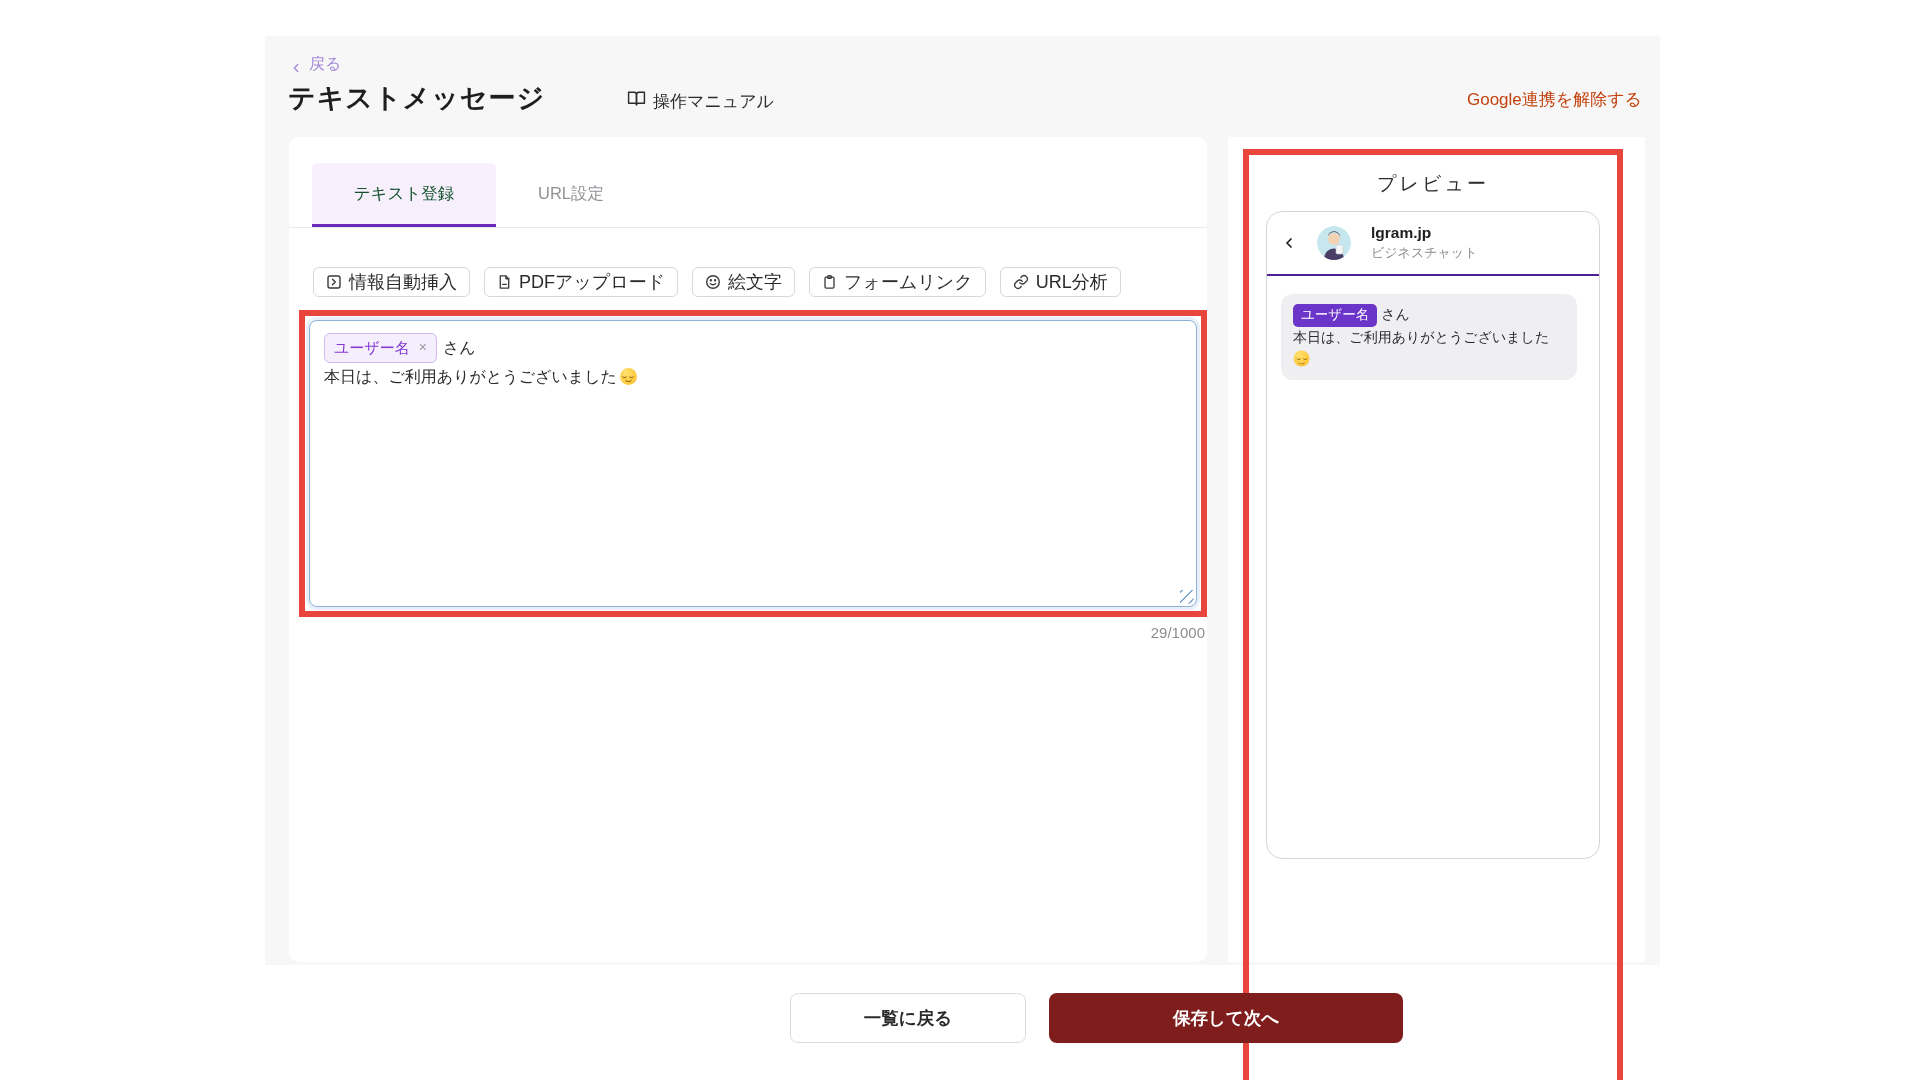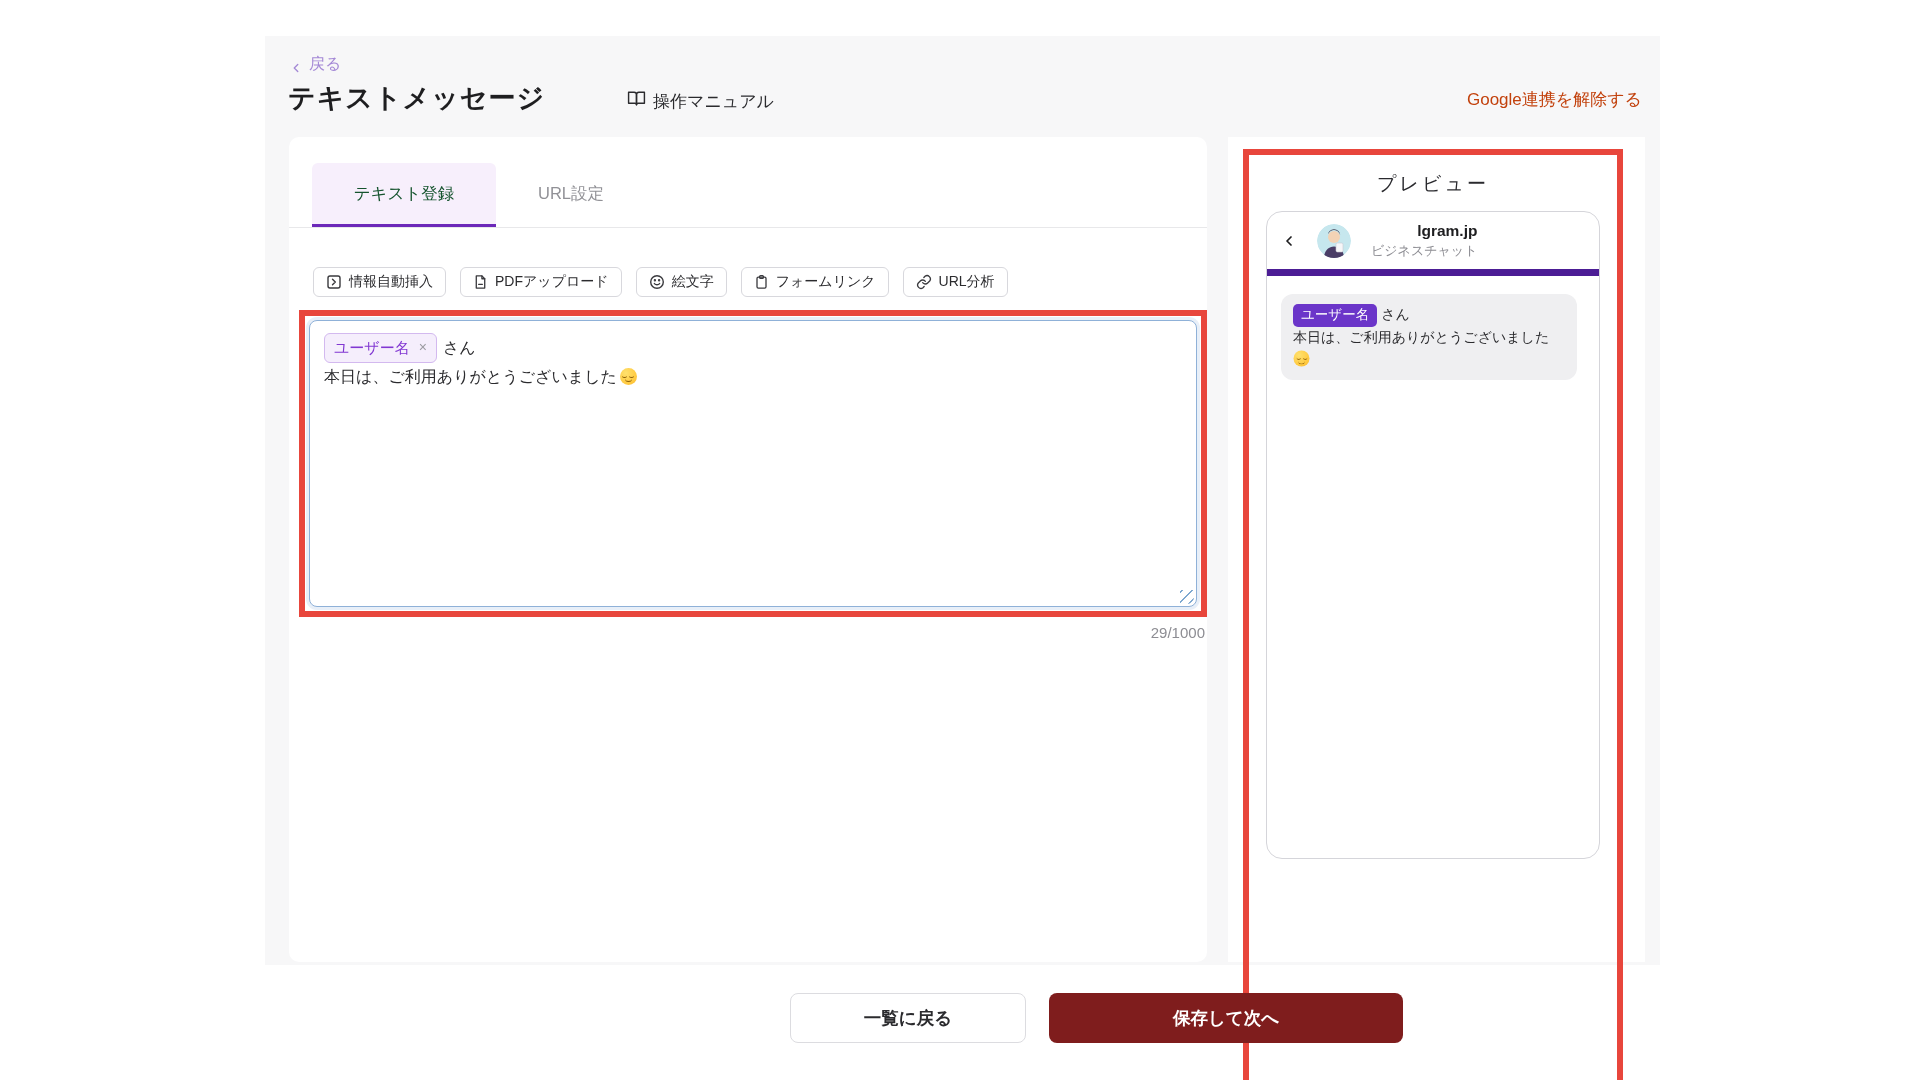--- a/index.html
+++ b/index.html
@@ -22,21 +22,21 @@
 
   
   .main-card { position:absolute; left:24px; top:101px; width:918px; height:825px; background:#ffffff; border-radius:10px; }
   .tab-row { position:absolute; left:0; top:0; width:100%; height:91px; border-bottom:1px solid #e8e8ea; display:flex; align-items:flex-end; padding-left:23px; }
   .tab { height:64px; display:flex; align-items:center; justify-content:center; font-size:16.5px; cursor:pointer; }
   .tab.active { width:184px; background:#f7effc; color:#14532d; border-bottom:3px solid #6c28b9; border-radius:6px 6px 0 0; }
   .tab.inactive { width:150px; color:#919196; border-bottom:3px solid transparent; }
 
   .toolbar { position:absolute; left:24px; top:130px; display:flex; gap:14px; }
   .tool-btn { display:flex; align-items:center; gap:7px; height:30px; padding:10px 12px; background:#ffffff;
-    border:1px solid #d8d8dd; border-radius:6px; font-size:14px; color:#2b2b2e; cursor:pointer; white-space:nowrap; }
+    border:1px solid #d8d8dd; border-radius:6px; font-size:18px; color:#2b2b2e; cursor:pointer; white-space:nowrap; }
   .tool-btn svg { display:block; }
 
   
   .hl-red { border:6px solid #e8463c; }
 
   .editor-hl { position:absolute; left:10px; top:173px; width:908px; height:307px; }
   .textarea {
     position:absolute; left:4px; top:4px; right:4px; bottom:4px; background:#ffffff;
     border:1.5px solid #8fb1d8; border-radius:8px; box-shadow:0 0 0 3px rgba(110,155,210,.16);
     padding:12px 14px; font-size:16px; line-height:1.7; cursor:text;
@@ -48,21 +48,21 @@
     background:repeating-linear-gradient(315deg, transparent 0 3px, #7ea8d0 3px 4.5px, transparent 4.5px 7px);
     border-bottom-right-radius:7px; }
   .char-count { position:absolute; right:2px; top:487px; font-size:15px; color:#8d8d93; }
 
   
   .preview-col { position:absolute; left:963px; top:101px; width:417px; height:825px; background:#ffffff; }
   .preview-hl { position:absolute; left:15px; top:12px; width:380px; height:952px; }
   .preview-title { margin-top:16px; text-align:center; font-size:19px; color:#2a2a2e; letter-spacing:3px; }
   .phone-card { position:absolute; left:17px; top:56px; width:334px; height:648px; background:#ffffff;
     border:1px solid #d5d5da; border-radius:16px; overflow:hidden; }
-  .chat-header { height:64px; display:flex; align-items:center; gap:20px; padding:0 14px; border-bottom:7px solid #4c1d95;text-align:right; }
+  .chat-header { height:64px; display:flex; align-items:center; gap:20px; padding:0 14px; border-bottom:2px solid #4c1d95; }
   .chat-back { cursor:pointer; display:flex; align-items:center; }
   .avatar { width:34px; height:34px; border-radius:50%; overflow:hidden; flex:none; }
   .chat-name { font-size:15.5px; font-weight:bold; color:#1e1e20; }
   .chat-sub { font-size:13px; color:#8d8d93; margin-top:2px; }
   .chat-body { padding:18px 14px; }
   .bubble { background:#efeff1; border-radius:12px; padding:10px 12px; max-width:296px; font-size:14px; line-height:1.55; color:#2b2b2e; }
   .badge { display:inline-block; background:#6b35c9; color:#ffffff; border-radius:5px; padding:1px 8px; font-size:13.5px; margin-right:4px; }
 
   
   .emoji { display:inline-block; width:17px; height:17px; border-radius:50%; position:relative; vertical-align:-3px; margin-left:3px;

